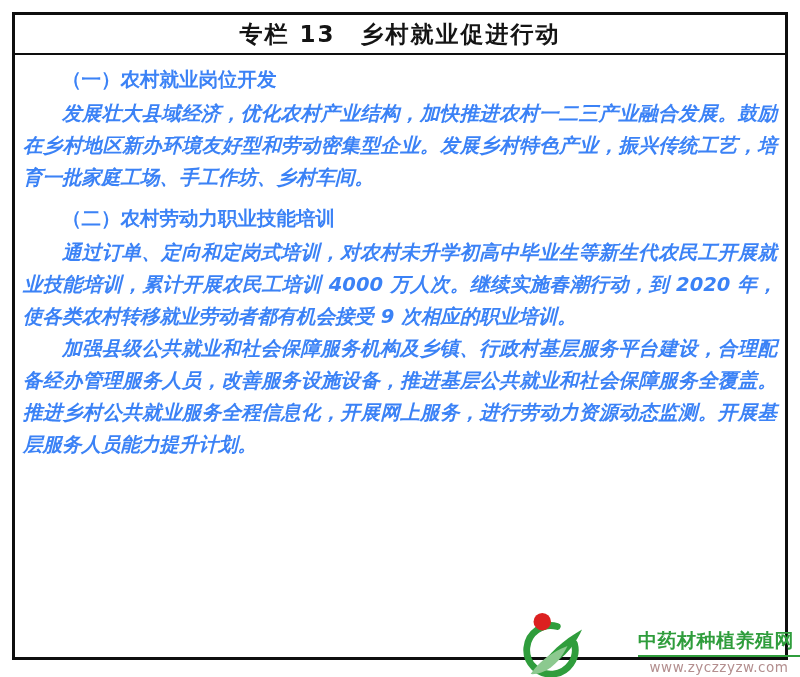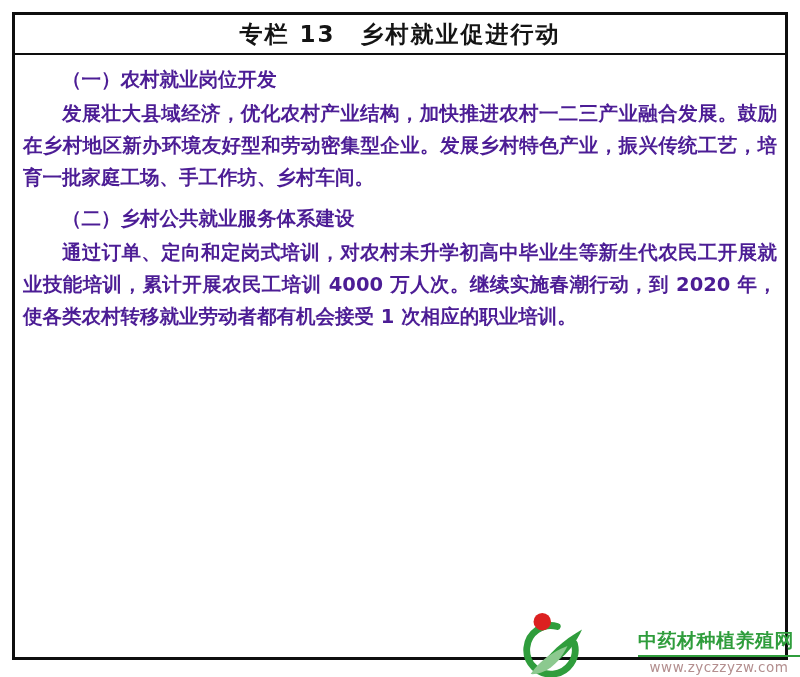--- a/index.html
+++ b/index.html
@@ -30,30 +30,31 @@
     font-size: 23px;
     font-weight: bold;
     letter-spacing: 2px;
     color: #141414;
   }
   .panel-body {
     padding: 0 8px 0 8px;
     font-size: 19.5px;
     line-height: 32px;
     font-weight: bold;
-    color: #4c1d95;
+    color: #3b82f6;
     text-align: justify;
   }
   .sec-heading {
     text-indent: 2em;
     margin: 9px 0 2px 0;
     text-align: left;
   }
   .sec-para {
     text-indent: 2em;
+    font-style: italic;
   }
   
   .watermark {
     position: absolute;
     right: 0;
     bottom: 0;
     display: flex;
     align-items: flex-end;
     background: transparent;
     gap: 48px;
@@ -92,26 +93,27 @@
     <div class="panel-title">专栏 13　乡村就业促进行动</div>
 
     <div class="panel-body">
 
       <div class="section">
         <div class="sec-heading">（一）农村就业岗位开发</div>
         <div class="sec-para">发展壮大县域经济，优化农村产业结构，加快推进农村一二三产业融合发展。鼓励在乡村地区新办环境友好型和劳动密集型企业。发展乡村特色产业，振兴传统工艺，培育一批家庭工场、手工作坊、乡村车间。</div>
       </div>
 
       <div class="section">
-        <div class="sec-heading">（二）乡村公共就业服务体系建设</div>
-        <div class="sec-para">通过订单、定向和定岗式培训，对农村未升学初高中毕业生等新生代农民工开展就业技能培训，累计开展农民工培训 4000 万人次。继续实施春潮行动，到 2020 年，使各类农村转移就业劳动者都有机会接受 1 次相应的职业培训。</div>
+        <div class="sec-heading">（二）农村劳动力职业技能培训</div>
+        <div class="sec-para">通过订单、定向和定岗式培训，对农村未升学初高中毕业生等新生代农民工开展就业技能培训，累计开展农民工培训 4000 万人次。继续实施春潮行动，到 2020 年，使各类农村转移就业劳动者都有机会接受 9 次相应的职业培训。</div>
       </div>
 
 
       <div class="section">
+        <div class="sec-para">加强县级公共就业和社会保障服务机构及乡镇、行政村基层服务平台建设，合理配备经办管理服务人员，改善服务设施设备，推进基层公共就业和社会保障服务全覆盖。推进乡村公共就业服务全程信息化，开展网上服务，进行劳动力资源动态监测。开展基层服务人员能力提升计划。</div>
       </div>
 
     </div>
   </div>
 
   <div class="watermark">
     <svg class="wm-logo" viewBox="0 0 72 68" xmlns="http://www.w3.org/2000/svg">
 
       <path d="M 42.5 15.9 A 25 25 0 1 0 60.1 33.5" fill="none" stroke="#2f9d3c" stroke-width="7" stroke-linecap="round"></path>
 

